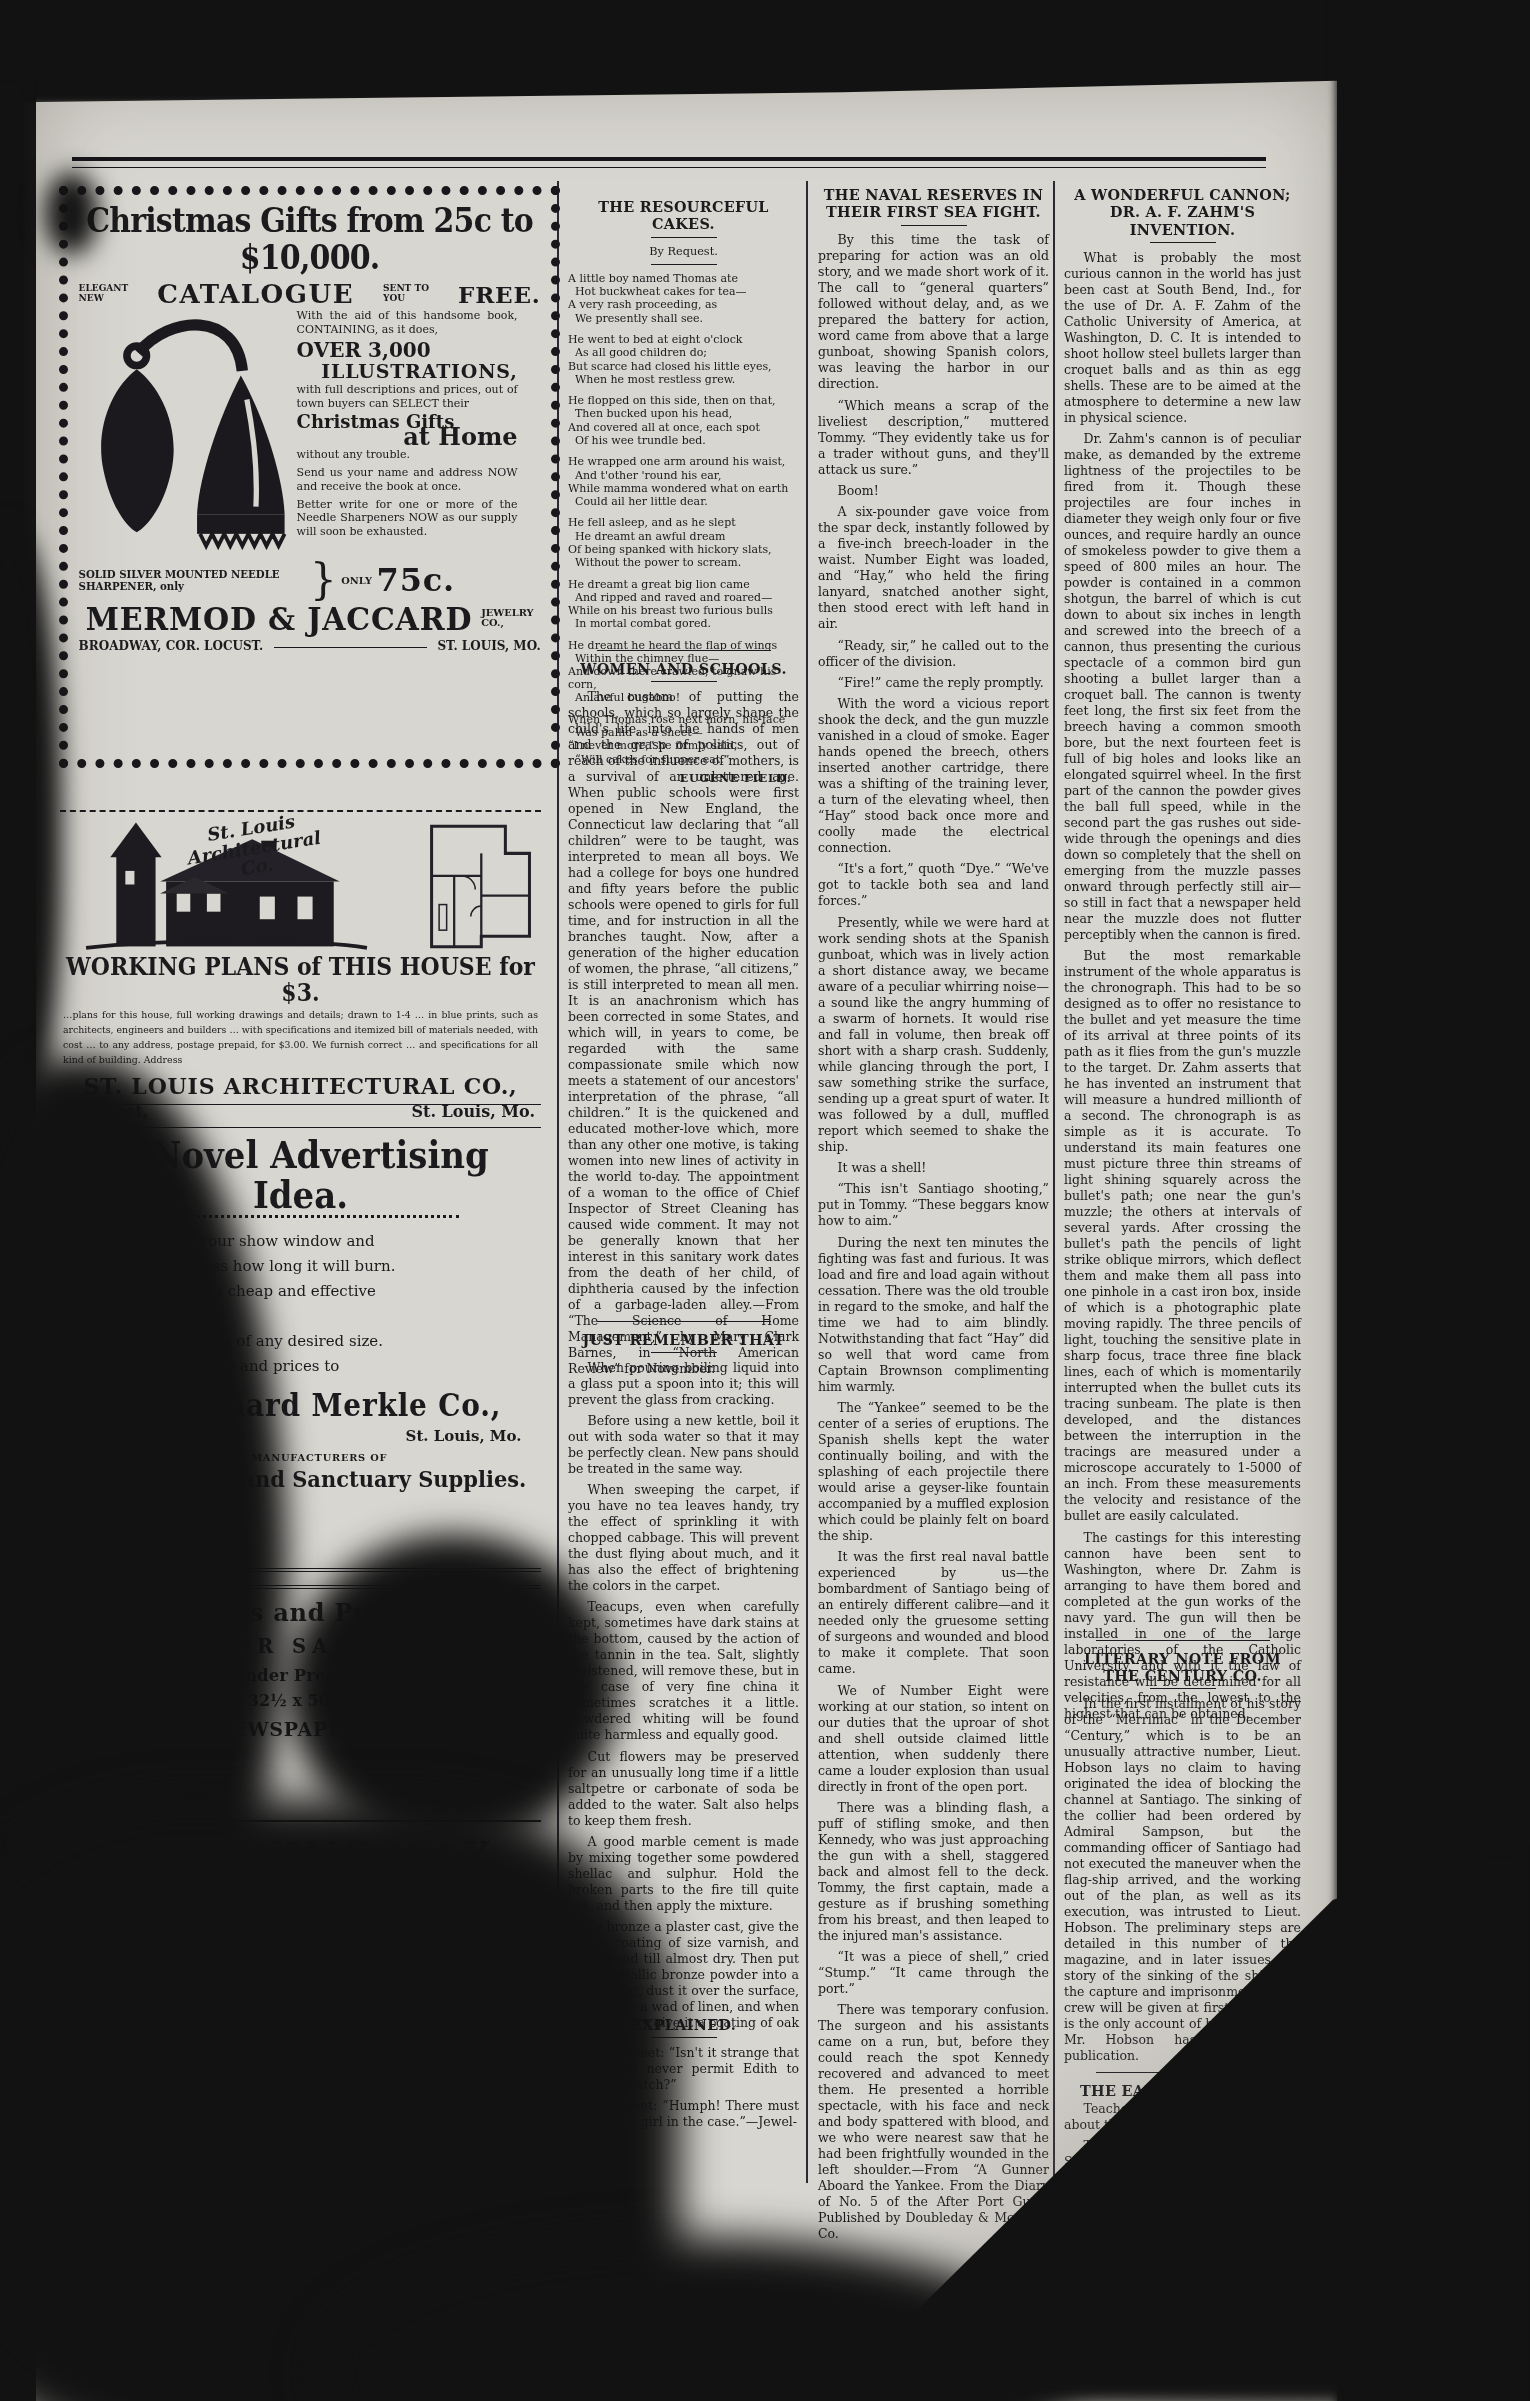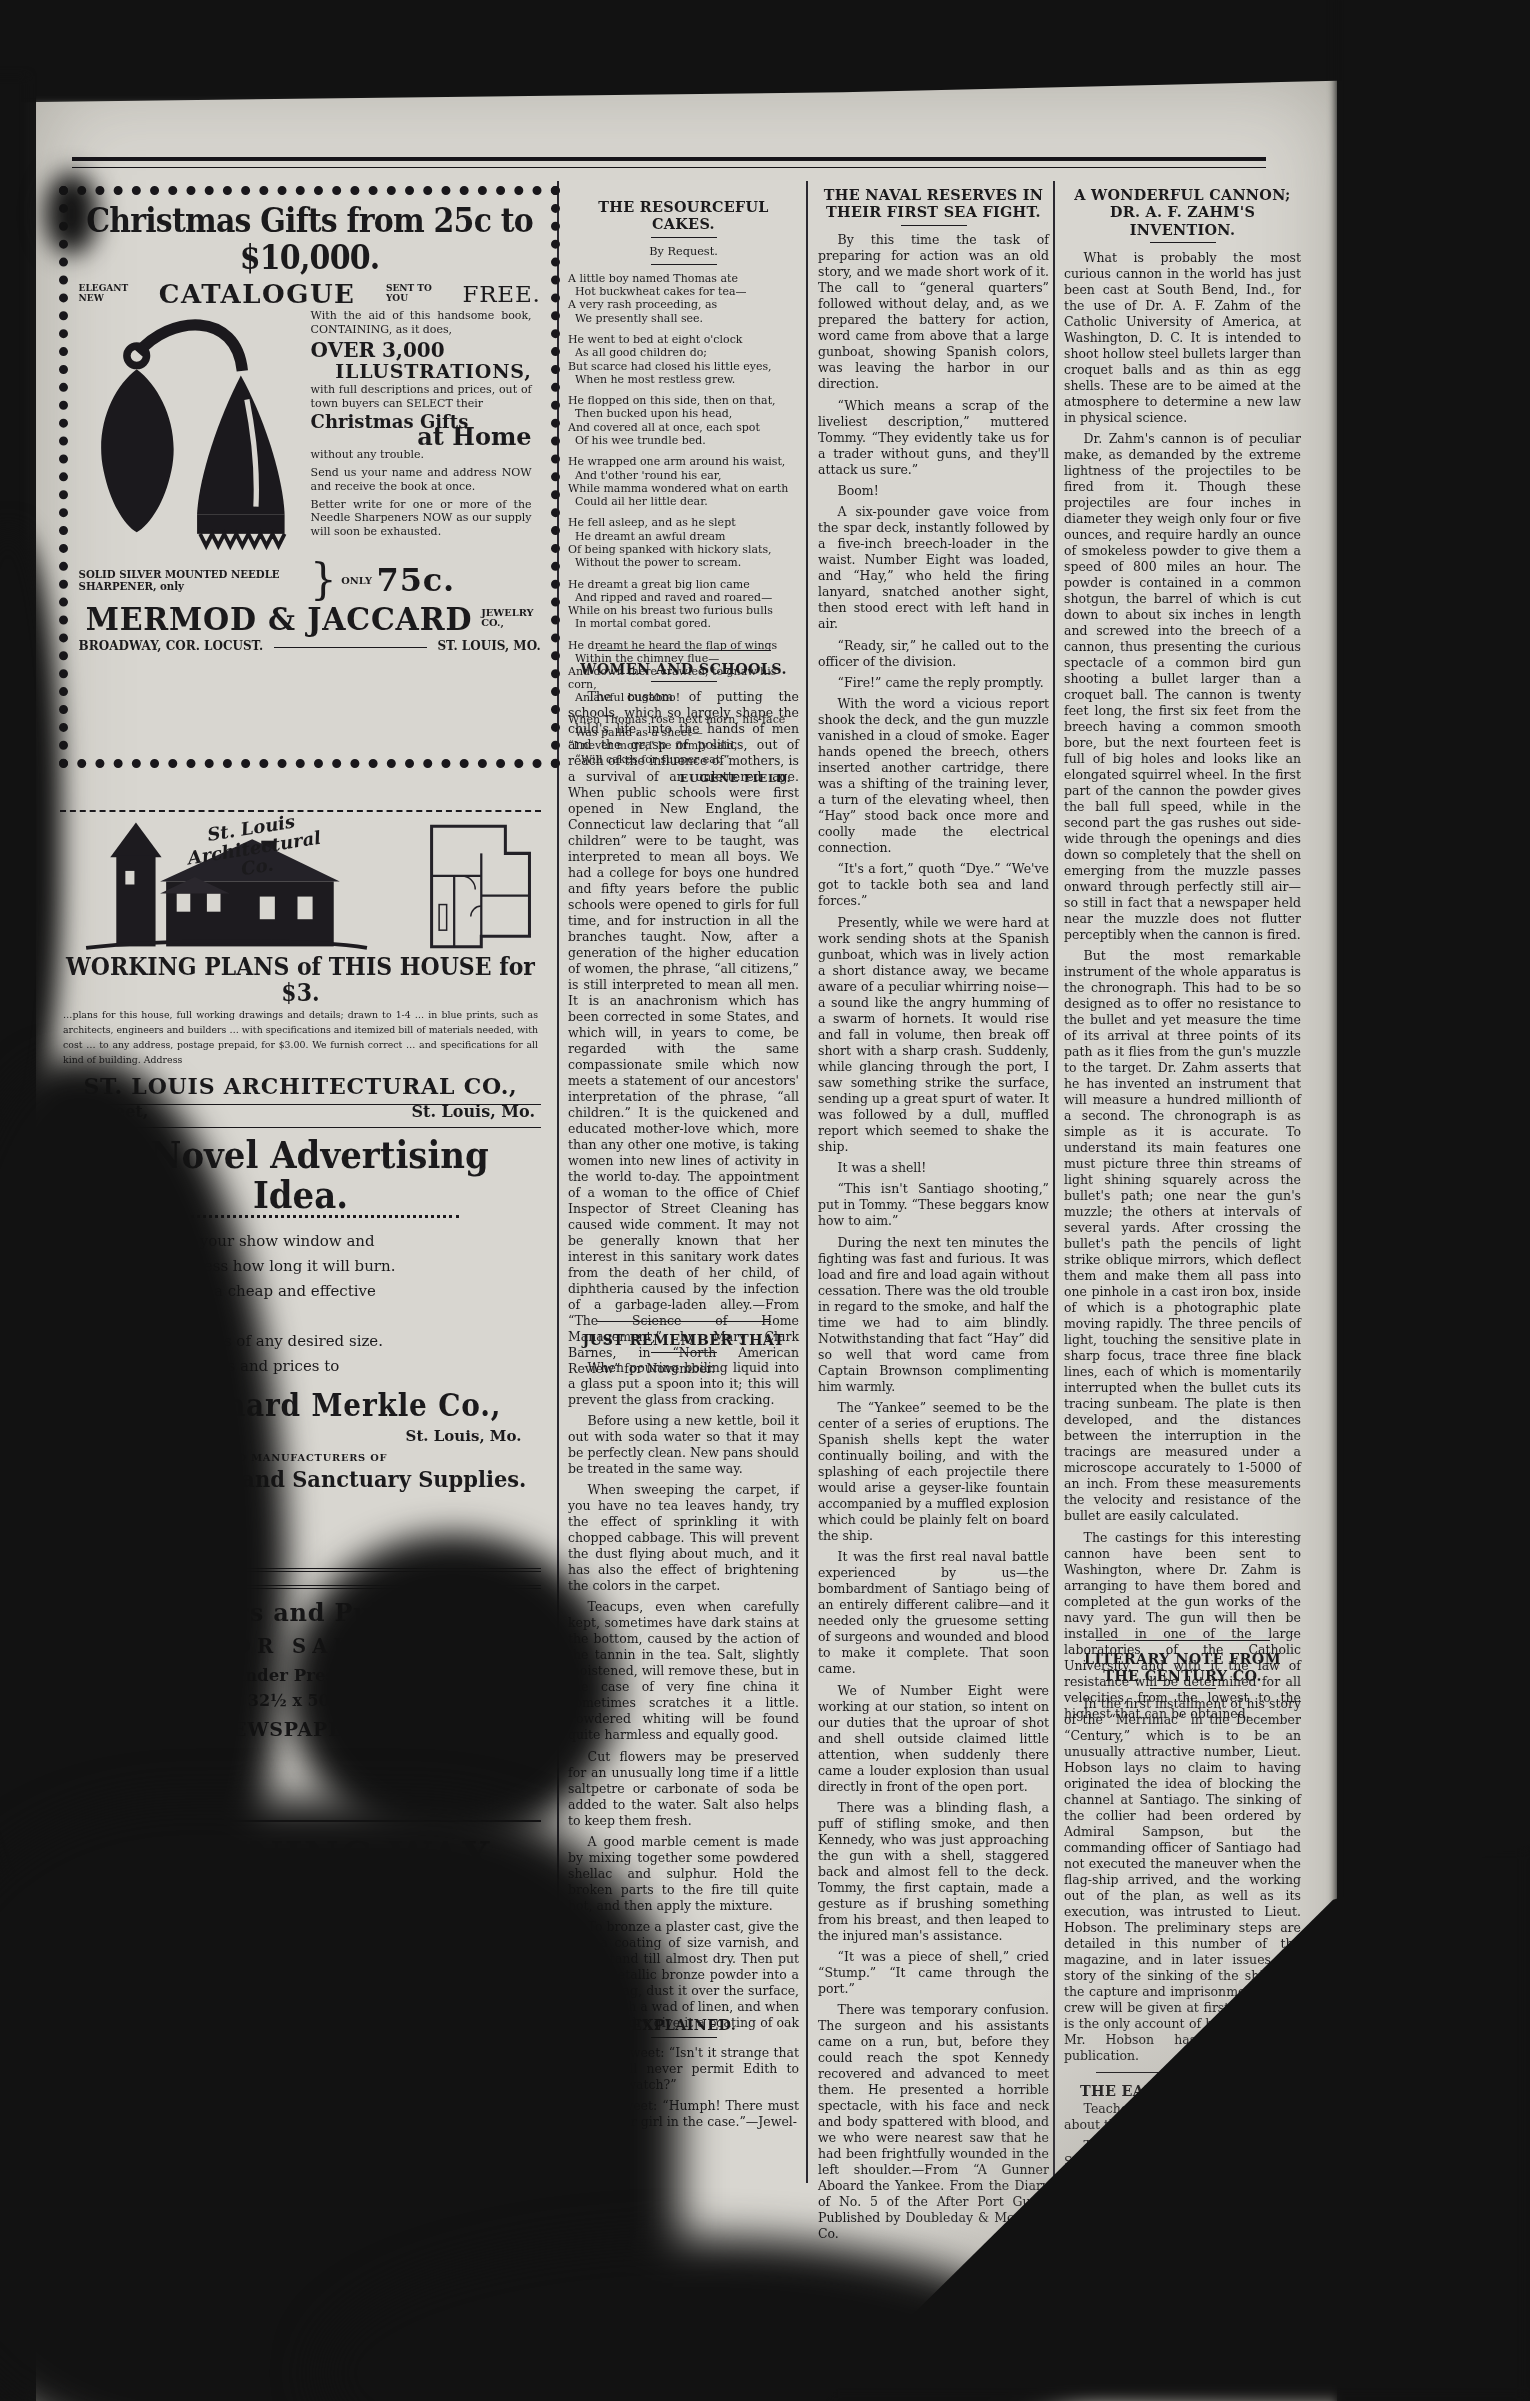--- a/index.html
+++ b/index.html
@@ -20,22 +20,22 @@
   .byline{font-size:11.3px;text-align:center;margin:1.5px 0 3px;}
   .stanza{white-space:pre-wrap;font-size:11px;line-height:13.2px;margin:0 0 8.3px;text-align:left;}
   .signature{text-align:right;font-weight:bold;font-size:11px;letter-spacing:0.9px;padding-right:7.6px;margin-top:-3px;}
   
   .ad{position:absolute;z-index:2;}
   .ad1{border:9.8px dotted #19171b;padding:9px 10.6px 6px;background:transparent;}
   .ad1-head{font-weight:bold;font-size:30px;line-height:33px;text-align:center;letter-spacing:-0.8px;transform:scaleY(1.12);margin:1.5px 0 7.6px;}
   .cat-row{display:flex;justify-content:space-between;align-items:center;gap:15px;}
   .tiny-stack{font-weight:bold;font-size:9px;line-height:9.8px;white-space:pre-line;text-align:left;}
   .cat-big{font-weight:bold;font-size:26px;letter-spacing:1.5px;}
-  .free-big{font-weight:normal;font-size:23px;letter-spacing:0.8px;}
-  .ad1-mid{display:flex;gap:20px;}
+  .free-big{font-weight:bold;font-size:23px;letter-spacing:0.8px;}
+  .ad1-mid{display:flex;gap:6px;}
   .ad1-text{width:221px;font-size:11px;line-height:13.6px;text-align:justify;}
   .ad1-text p{margin:0 0 4.5px;}
   .b26{font-weight:bold;font-size:20px;line-height:19.6px;text-align:left;margin:1.5px 0;}
   .b26r{font-weight:bold;font-size:19px;line-height:19.6px;text-align:right;margin:1.5px 0;letter-spacing:0.8px;}
   .b24{font-weight:bold;font-size:18px;margin:1.5px 0;}
   .b30r{font-weight:bold;font-size:24px;text-align:right;margin:1.5px 0 4.5px;}
   .price-row{display:flex;align-items:center;gap:4.5px;margin:3px 0 1.5px;}
   .price-item{font-weight:bold;font-size:10.2px;line-height:12px;width:227px;}
   .brace{font-size:42px;font-weight:normal;line-height:38px;}
   .only{font-weight:bold;font-size:9.8px;}

